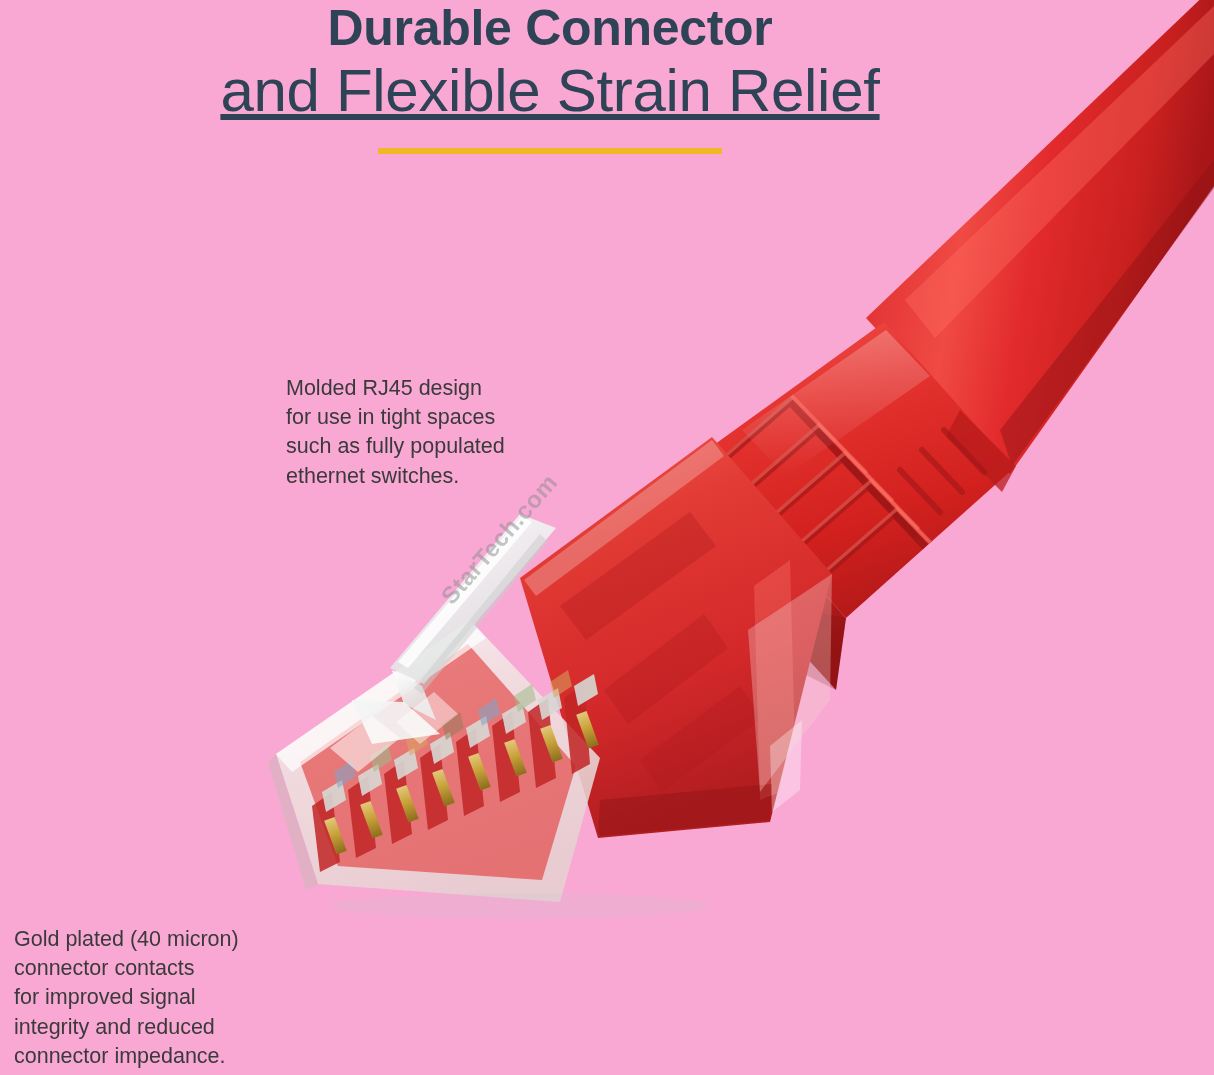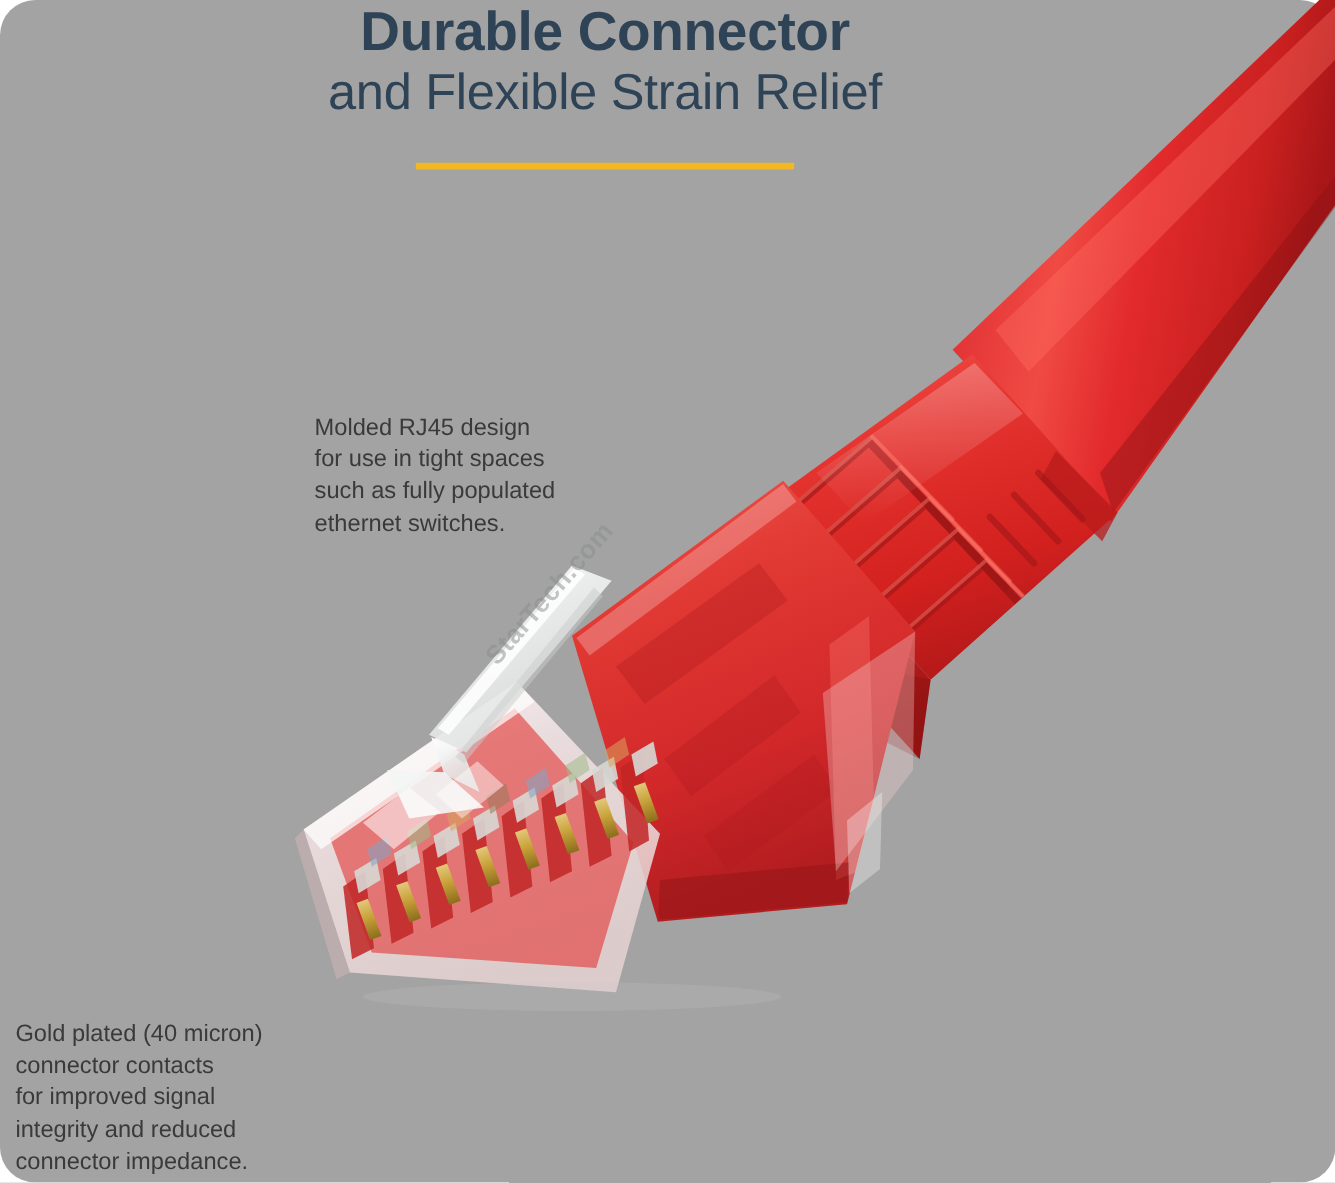--- a/index.html
+++ b/index.html
@@ -5,44 +5,44 @@
   * { box-sizing: border-box; margin: 0; padding: 0; }
   html, body {
     width: 1214px; height: 1075px;
     background: #ffffff;
     font-family: "Liberation Sans", sans-serif;
     overflow: hidden;
   }
   #page {
     position: relative;
     width: 1214px; height: 1075px;
-    background: #a3a3a3;
-    border-radius: 32px;
+    background: #f9a8d4;
   }
 
   
   .heading {
     position: absolute;
     left: 0; top: 2px;
     width: 1100px;
     text-align: center;
     color: #2e4356;
     line-height: 1.06;
     letter-spacing: -0.3px;
   }
   .heading .line1 {
     display: block;
     font-size: 50px;
     font-weight: 600;
   }
   .heading .line2 {
     display: block;
-    font-size: 46px;
+    font-size: 60px;
     font-weight: 400;
     margin-top: 4px;
+    text-decoration: underline;
   }
   .rule {
     position: absolute;
     left: 378px; top: 148px;
     width: 344px; height: 6px;
     background: #f2b824;
     border-radius: 1px;
   }
 
   

